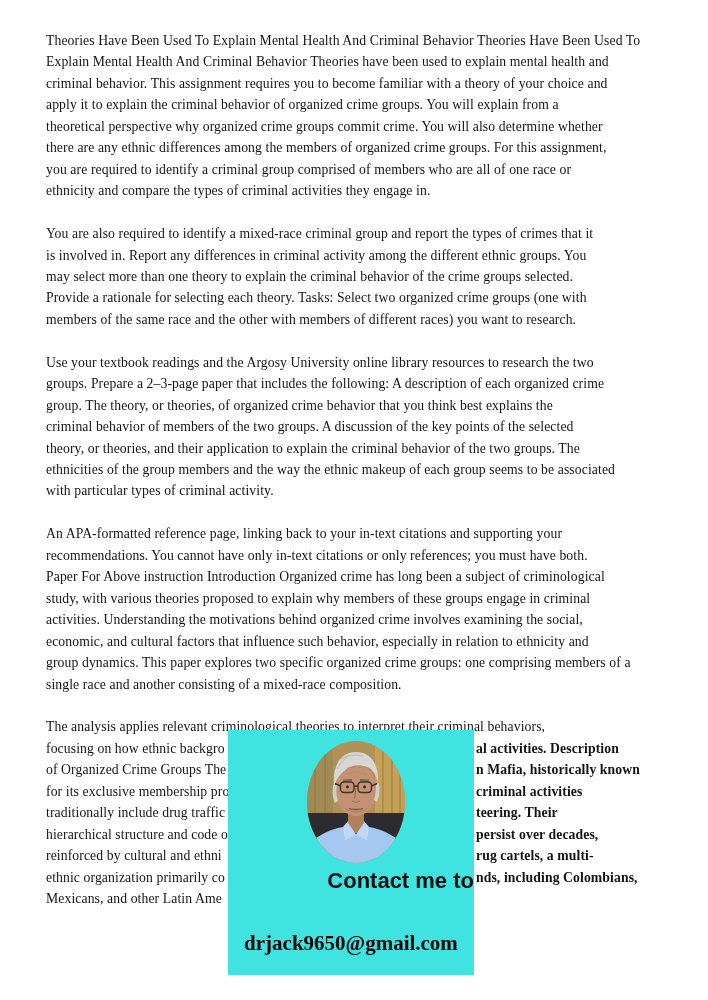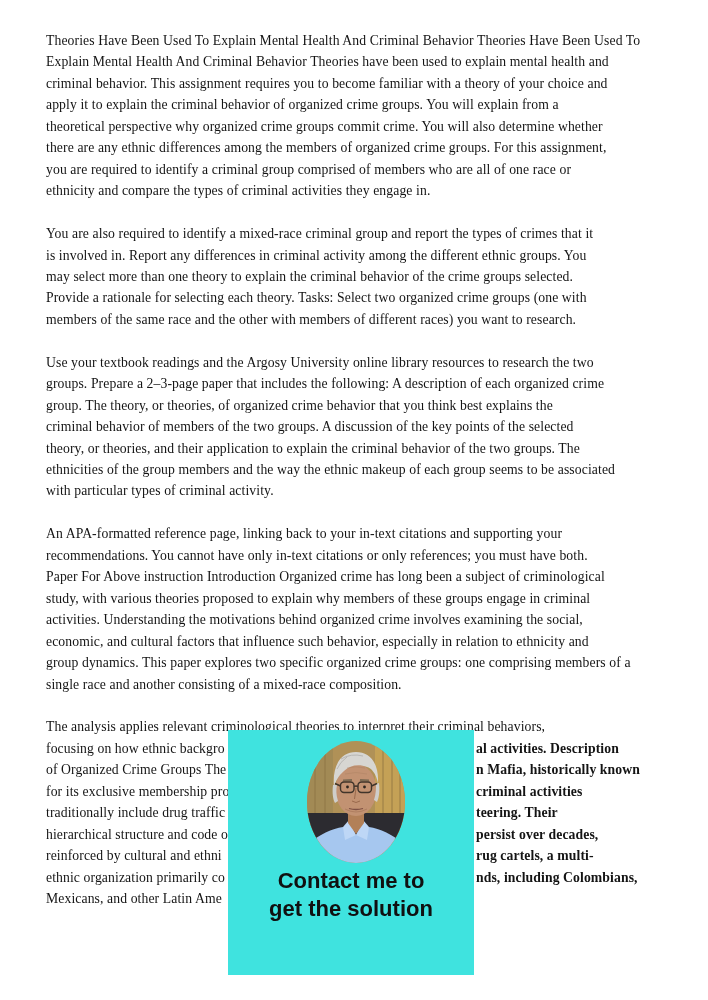--- a/index.html
+++ b/index.html
@@ -53,21 +53,21 @@
   }
   .portrait {
     position: absolute;
     left: 79px; top: 11px;
     width: 98px; height: 122px;
   }
   .contact {
     position: absolute;
     left: 0; top: 137px;
     width: 100%;
-    text-align: center;
+    text-align: right;
     font-family: "Liberation Sans", "DejaVu Sans", sans-serif;
     font-weight: 700;
     font-size: 22px;
     line-height: 28px;
     color: #101010;
   }
   .email {
     position: absolute;
     left: 0; top: 201px;
     width: 100%;
@@ -149,18 +149,18 @@
         </g>
         <circle cx="40.5" cy="46" r="1.4" fill="#2c241e"></circle>
         <circle cx="57.5" cy="46" r="1.4" fill="#2c241e"></circle>
         <path d="M49,47 L47.5,58 M45,60 Q49,63 53,60" stroke="#9a6a4c" stroke-width="1" fill="none"></path>
         <path d="M42,67.5 Q49,69.5 56,67.5" stroke="#7e5043" stroke-width="1.3" fill="none"></path>
       </g>
     </svg>
 
     <div class="contact" style="color: rgb(16, 16, 16);">
       <div>Contact me to</div>
-      <div>get the solution</div>
     </div>
 
+    <div class="email">drjack9650@gmail.com</div>
   </div>
 
 </div>
 
 </body></html>

